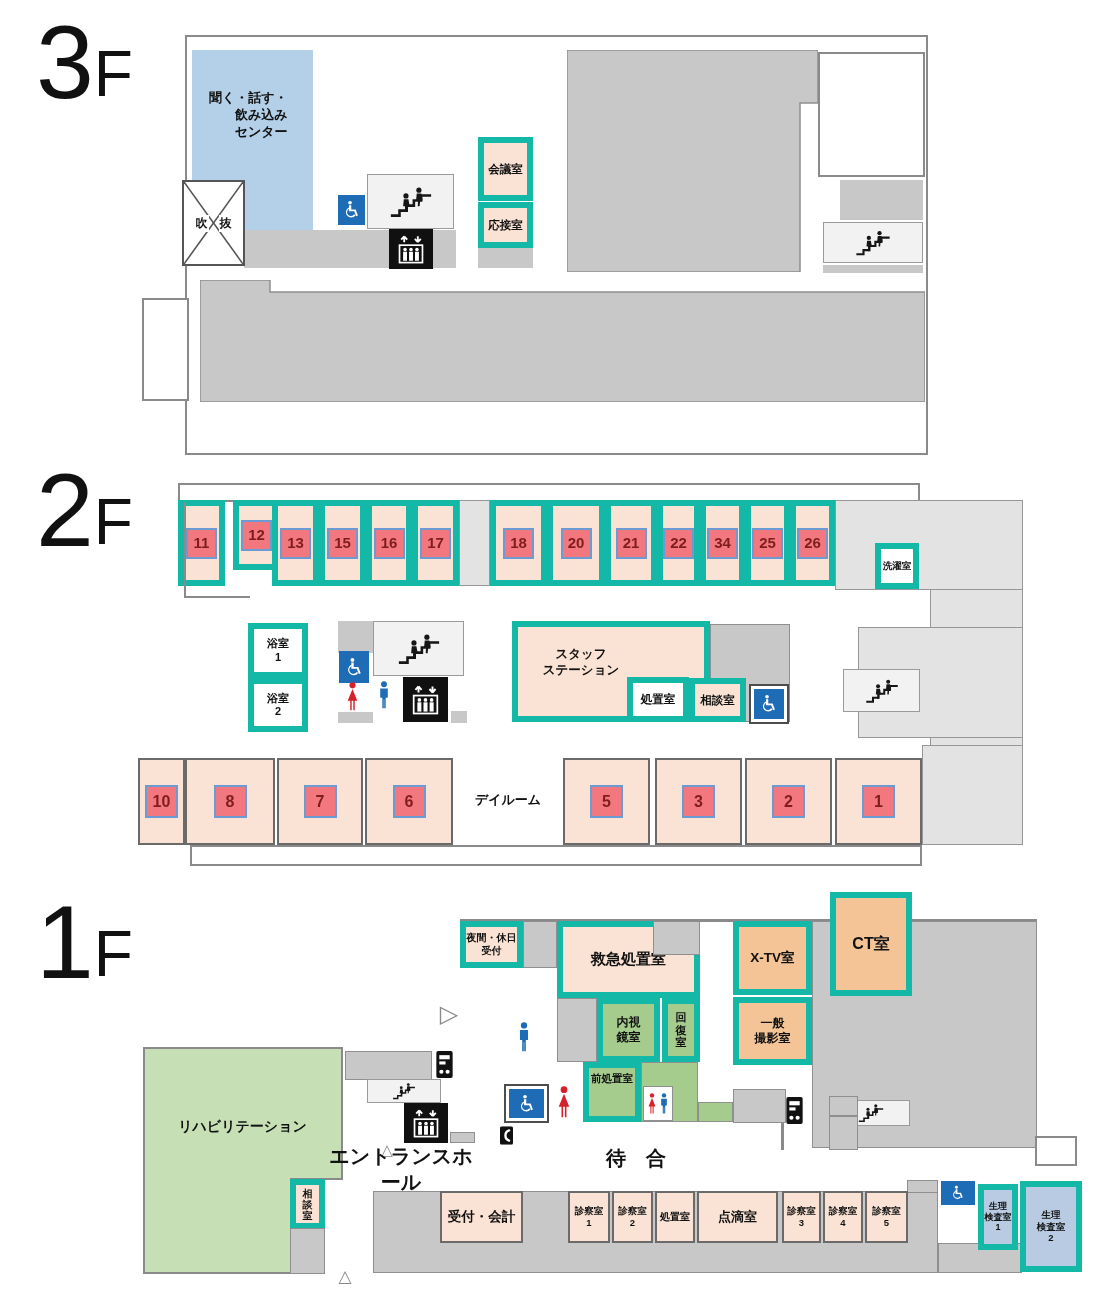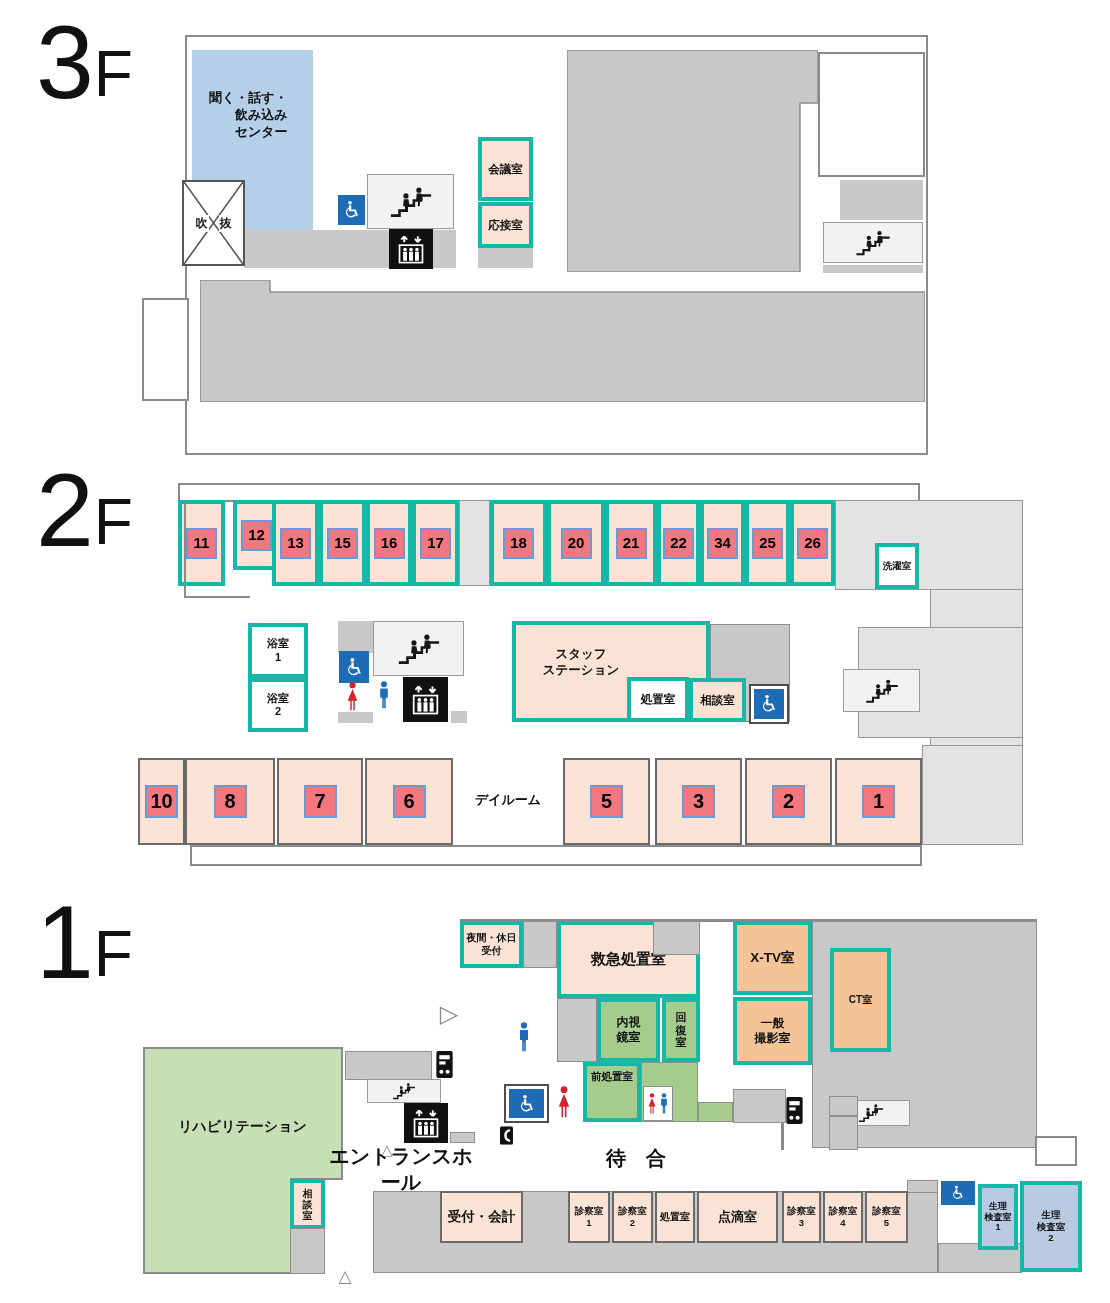--- a/index.html
+++ b/index.html
@@ -1,43 +1,43 @@
 <!DOCTYPE html>
 <html><head>
 <meta charset="utf-8">
 <style>
   html,body{margin:0;padding:0}
   body{width:1110px;height:1303px;position:relative;background:#fff;
        font-family:"Liberation Sans","DejaVu Sans",sans-serif;color:#111;overflow:hidden}
   .a{position:absolute;box-sizing:border-box}
-  .rm{border:4px solid #14b8a6;background:#fae3d4;display:flex;align-items:center;justify-content:center;
+  .rm{border:6px solid #14b8a6;background:#fae3d4;display:flex;align-items:center;justify-content:center;
       text-align:center;font-weight:700;color:#111;line-height:1.22}
   .wt{background:#fff}
   .or{background:#f4c396}
   .gn{background:#a5cc8d}
   .bl{background:#b4d0e8}
   .lb{background:#b9cbe3}
   .dk{border-color:#6a6a6a;border-width:2.5px}
   .pre{white-space:pre-line}
   .top{align-items:flex-start;padding-top:4px}
   .gray{background:#c8c8c8}
   .grayb{background:#c8c8c8;border:1.5px solid #8f8f8f}
   .zone{background:#e3e3e3;border:1.5px solid #979797}
   .out{background:#fff;border:2px solid #8a8a8a}
   .line{background:#8a8a8a}
   .sbox{background:#f2f2f2;border:1.5px solid #9a9a9a;display:flex;align-items:center;justify-content:center}
   .elev{background:#101010;display:flex;align-items:center;justify-content:center}
   .wc{background:#1e6cb5;display:flex;align-items:center;justify-content:center}
   .wcframe{background:#1e6cb5;border:2px solid #4d4d4d;box-shadow:inset 0 0 0 3px #fff;
            display:flex;align-items:center;justify-content:center}
   .cell{display:flex;align-items:center;justify-content:center}
-  .badge{background:#f2777f;border:2.5px solid #6b9bd2;color:#000000;font-weight:700;
+  .badge{background:#f2777f;border:2.5px solid #6b9bd2;color:#7f1d1d;font-weight:700;
          display:flex;align-items:center;justify-content:center}
   .b26{width:27px;height:27px;font-size:15px}
-  .b28{width:29px;height:29px;font-size:20px}
+  .b28{width:29px;height:29px;font-size:16px}
   .txt{font-weight:700;color:#111;display:flex;align-items:center;justify-content:center;
        text-align:center;line-height:1.3}
   .ltxt{justify-content:flex-start;text-align:right}
   .tri{color:#8a8a8a;font-weight:400;display:flex;align-items:center;justify-content:center}
   .floorlabel{display:flex;align-items:flex-start}
   .fnum{font-size:104px;line-height:.86;font-weight:400}
   .fsuf{font-size:64px;line-height:1;font-weight:400;margin-top:24px}
   .void{background:#fff;border:2px solid #555}
   .voidlbl{position:absolute;left:0;top:0;right:0;bottom:0;display:flex;align-items:center;
            justify-content:center;gap:10px;font-weight:700;font-size:12px}
@@ -320,21 +320,21 @@
 鏡室</div>
     <div class="a rm gn pre" style="left:662px;top:998px;width:38px;height:64px;font-size:11px;line-height:1.15">回
 復
 室</div>
 
     <div class="a rm or" style="left:733px;top:921px;width:79px;height:74px;font-size:13.5px">X-TV室</div>
     <div class="a rm or pre" style="left:733px;top:997px;width:79px;height:68px;font-size:12px">一般
 撮影室</div>
 
     <div class="a grayb" style="left:812px;top:921px;width:225px;height:227px"></div>
-    <div class="a rm or" style="left:830px;top:948px;width:61px;height:104px;font-size:10px">CT室</div>
+    <div class="a rm or" style="left:830px;top:892px;width:82px;height:104px;font-size:16px">CT室</div>
     <div class="a sbox" style="left:831px;top:1100px;width:79px;height:26px">
       <svg width="30" height="20" viewBox="0 0 64 46">
           <use href="#i-stairs"></use>
         </svg>
     </div>
     <div class="a out" style="left:1035px;top:1136px;width:42px;height:30px"></div>
 
     <svg class="a" style="left:516px;top:1022px" width="16" height="30" viewBox="0 0 18 40" fill="#1e6cb5">
         <use href="#i-male"></use>
       </svg>

